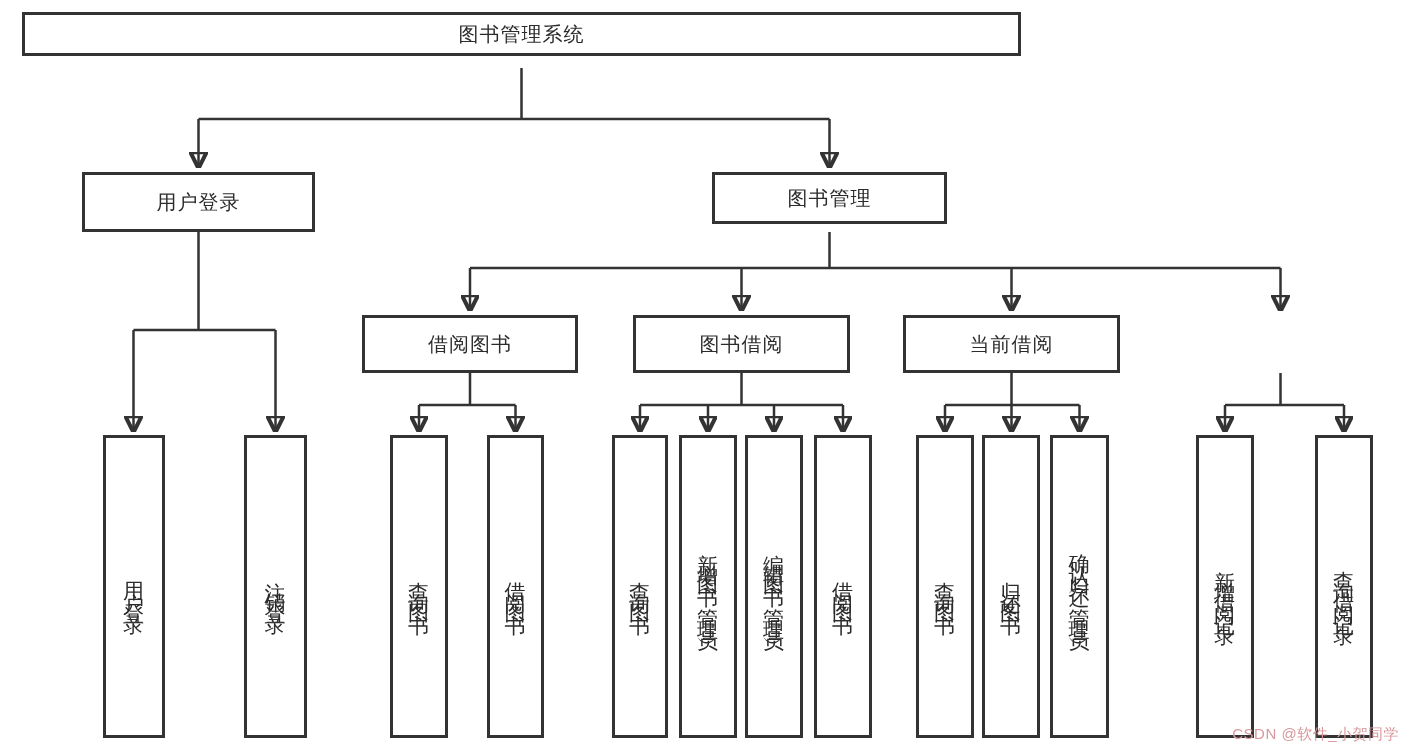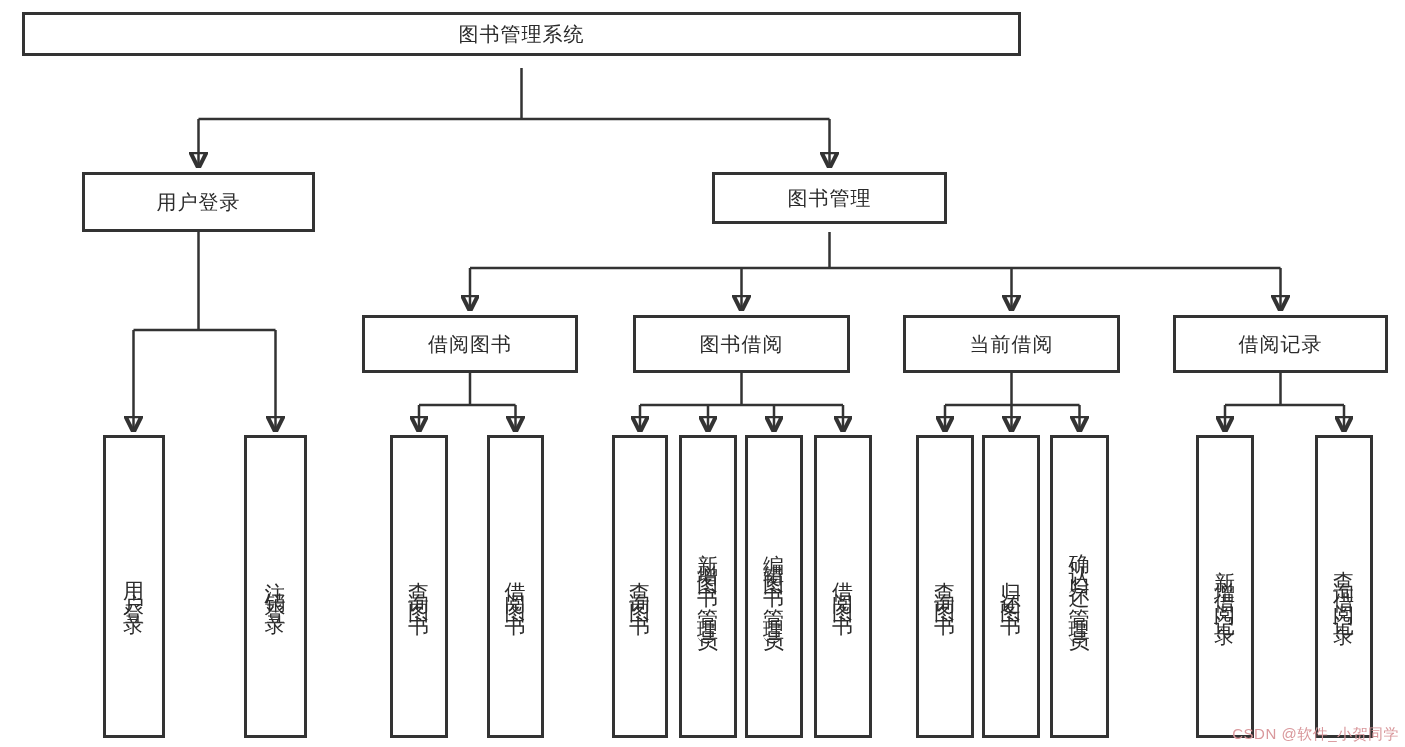--- a/index.html
+++ b/index.html
@@ -115,23 +115,20 @@
 
   <div class="node" style="left:362px;top:315px;width:216px;height:58px">
     <span>借阅图书</span>
   </div>
   <div class="node" style="left:903px;top:315px;width:217px;height:58px">
     <span>当前借阅</span>
   </div>
   <div class="node" style="left:633px;top:315px;width:217px;height:58px">
     <span>图书借阅</span>
   </div>
-  <div class="node" style="left:1173px;top:315px;width:215px;height:58px">
-    <span>借阅记录</span>
-  </div>
 
   <div class="leaf" style="left:103px;width:62px">
     <span>用户登录</span>
   </div>
   <div class="leaf" style="left:244px;width:63px">
     <span>注销登录</span>
   </div>
 
   <div class="leaf" style="left:390px;width:58px">
     <span>查询图书</span>

